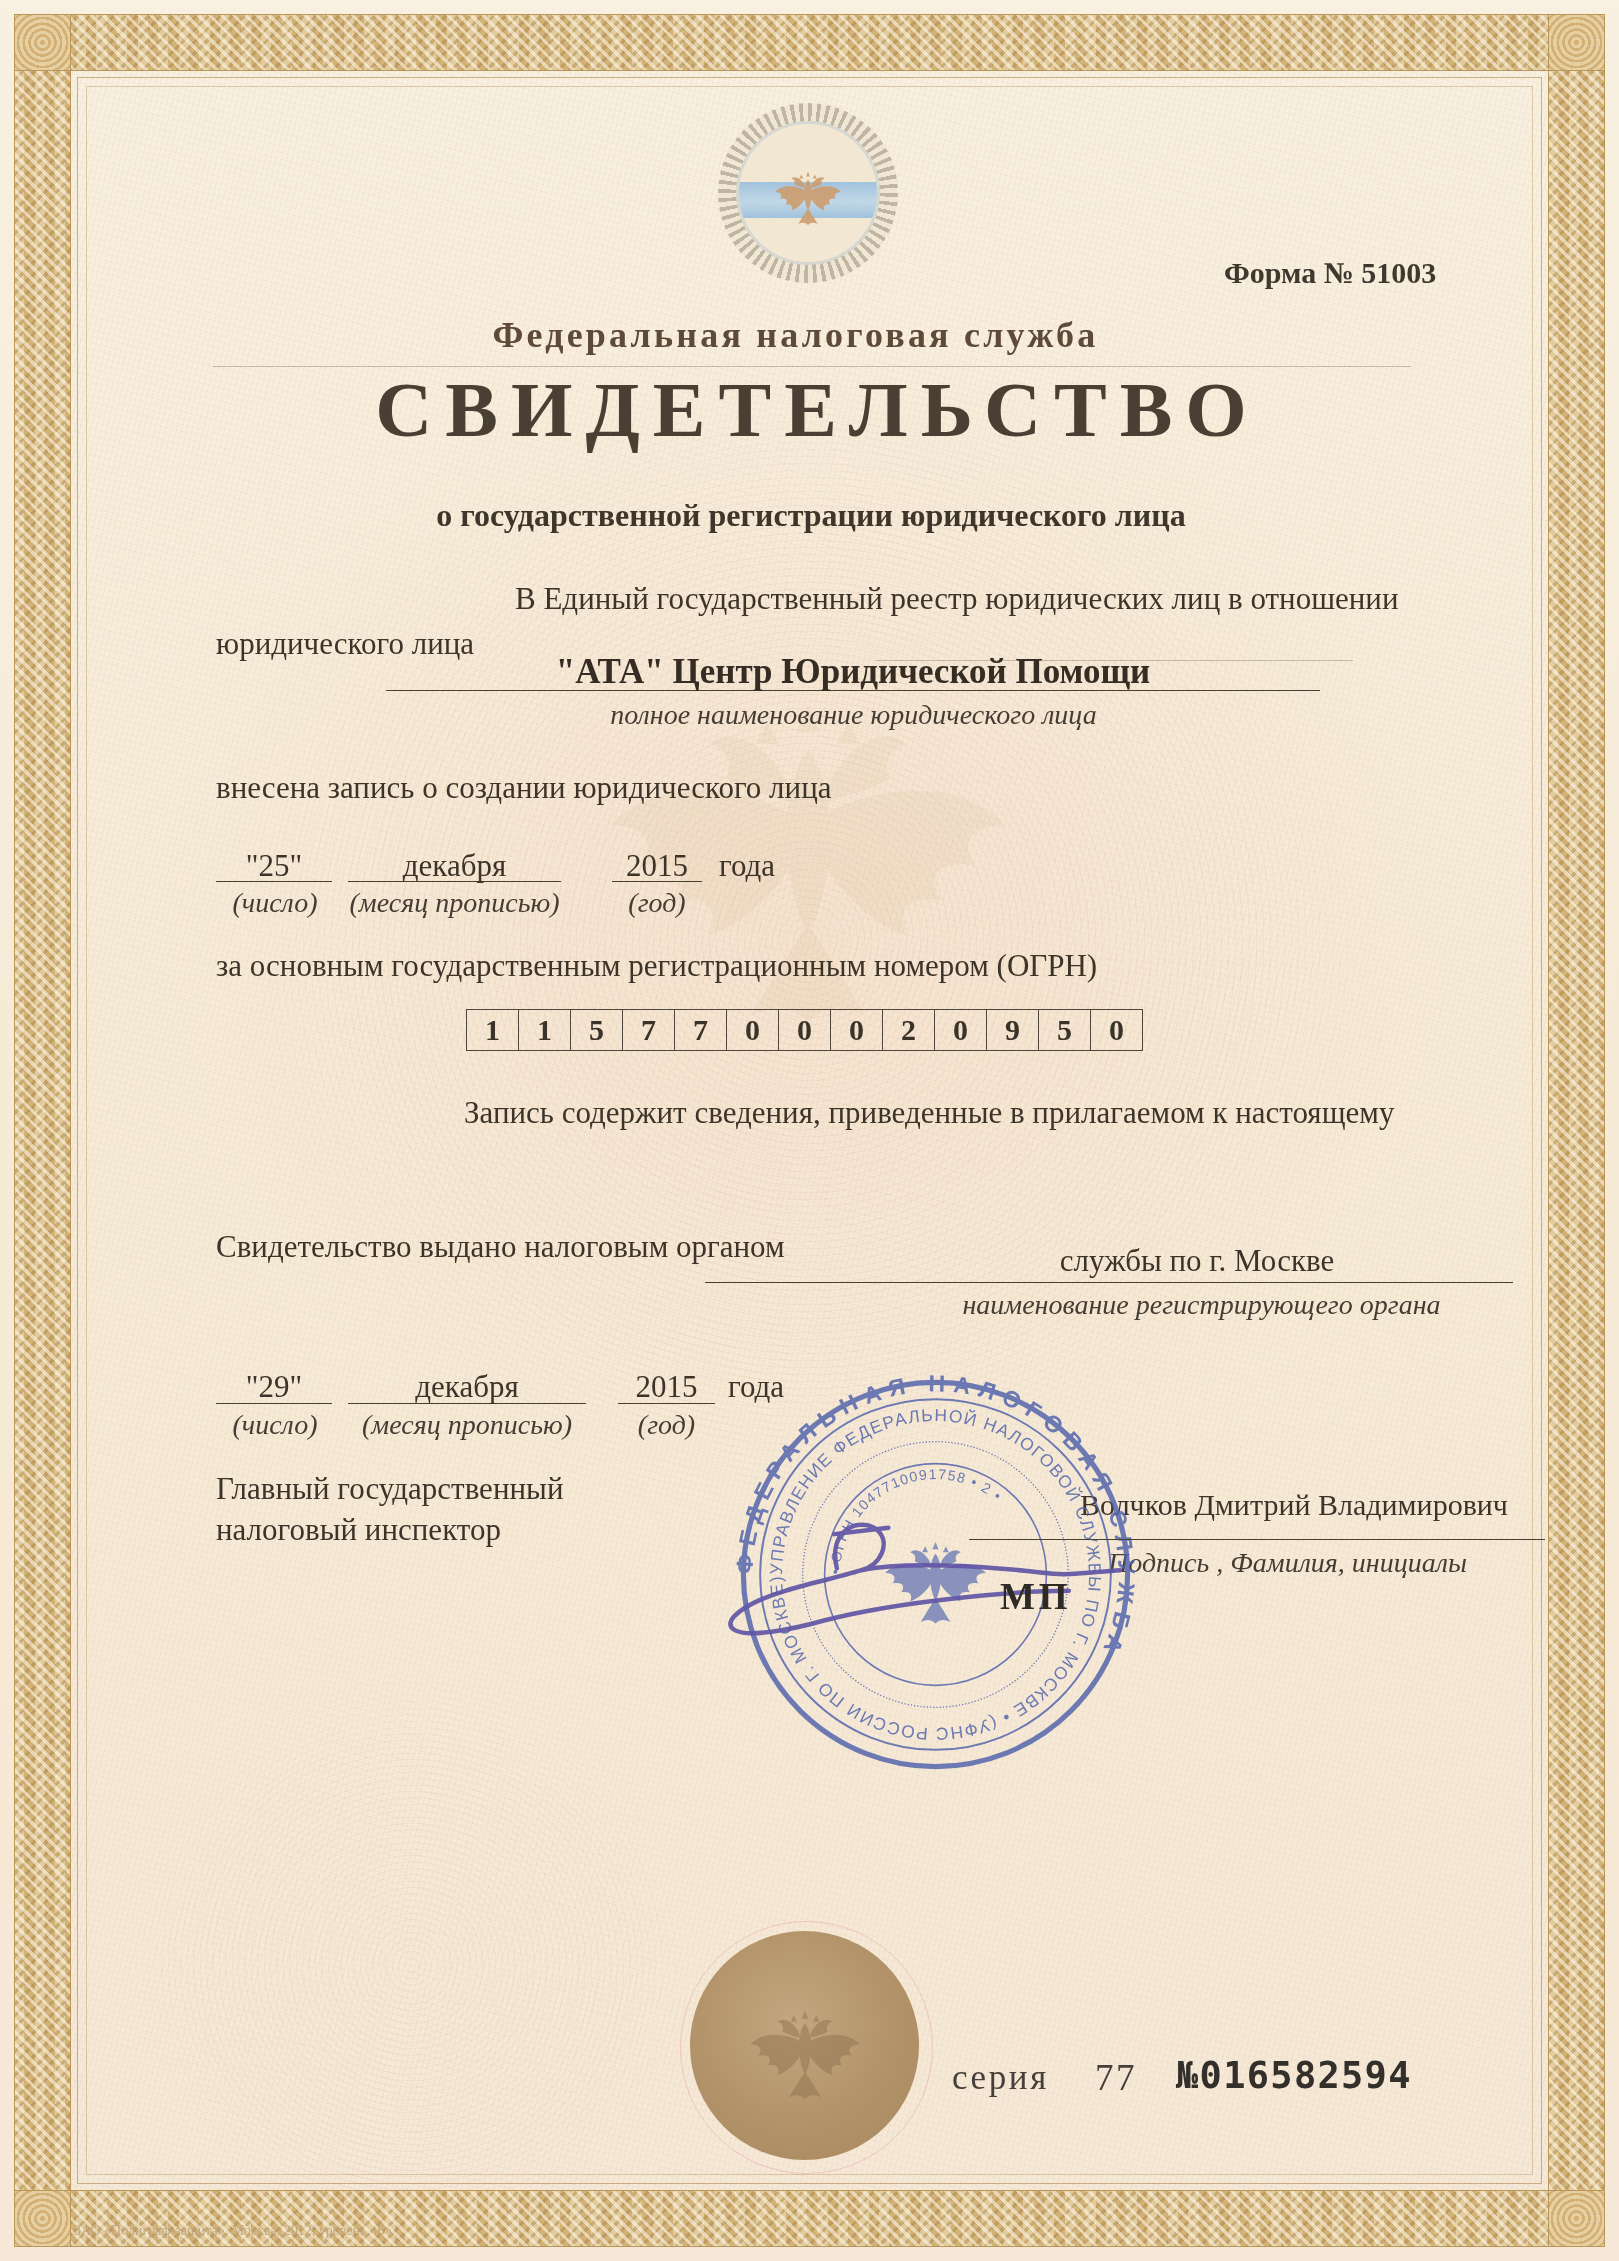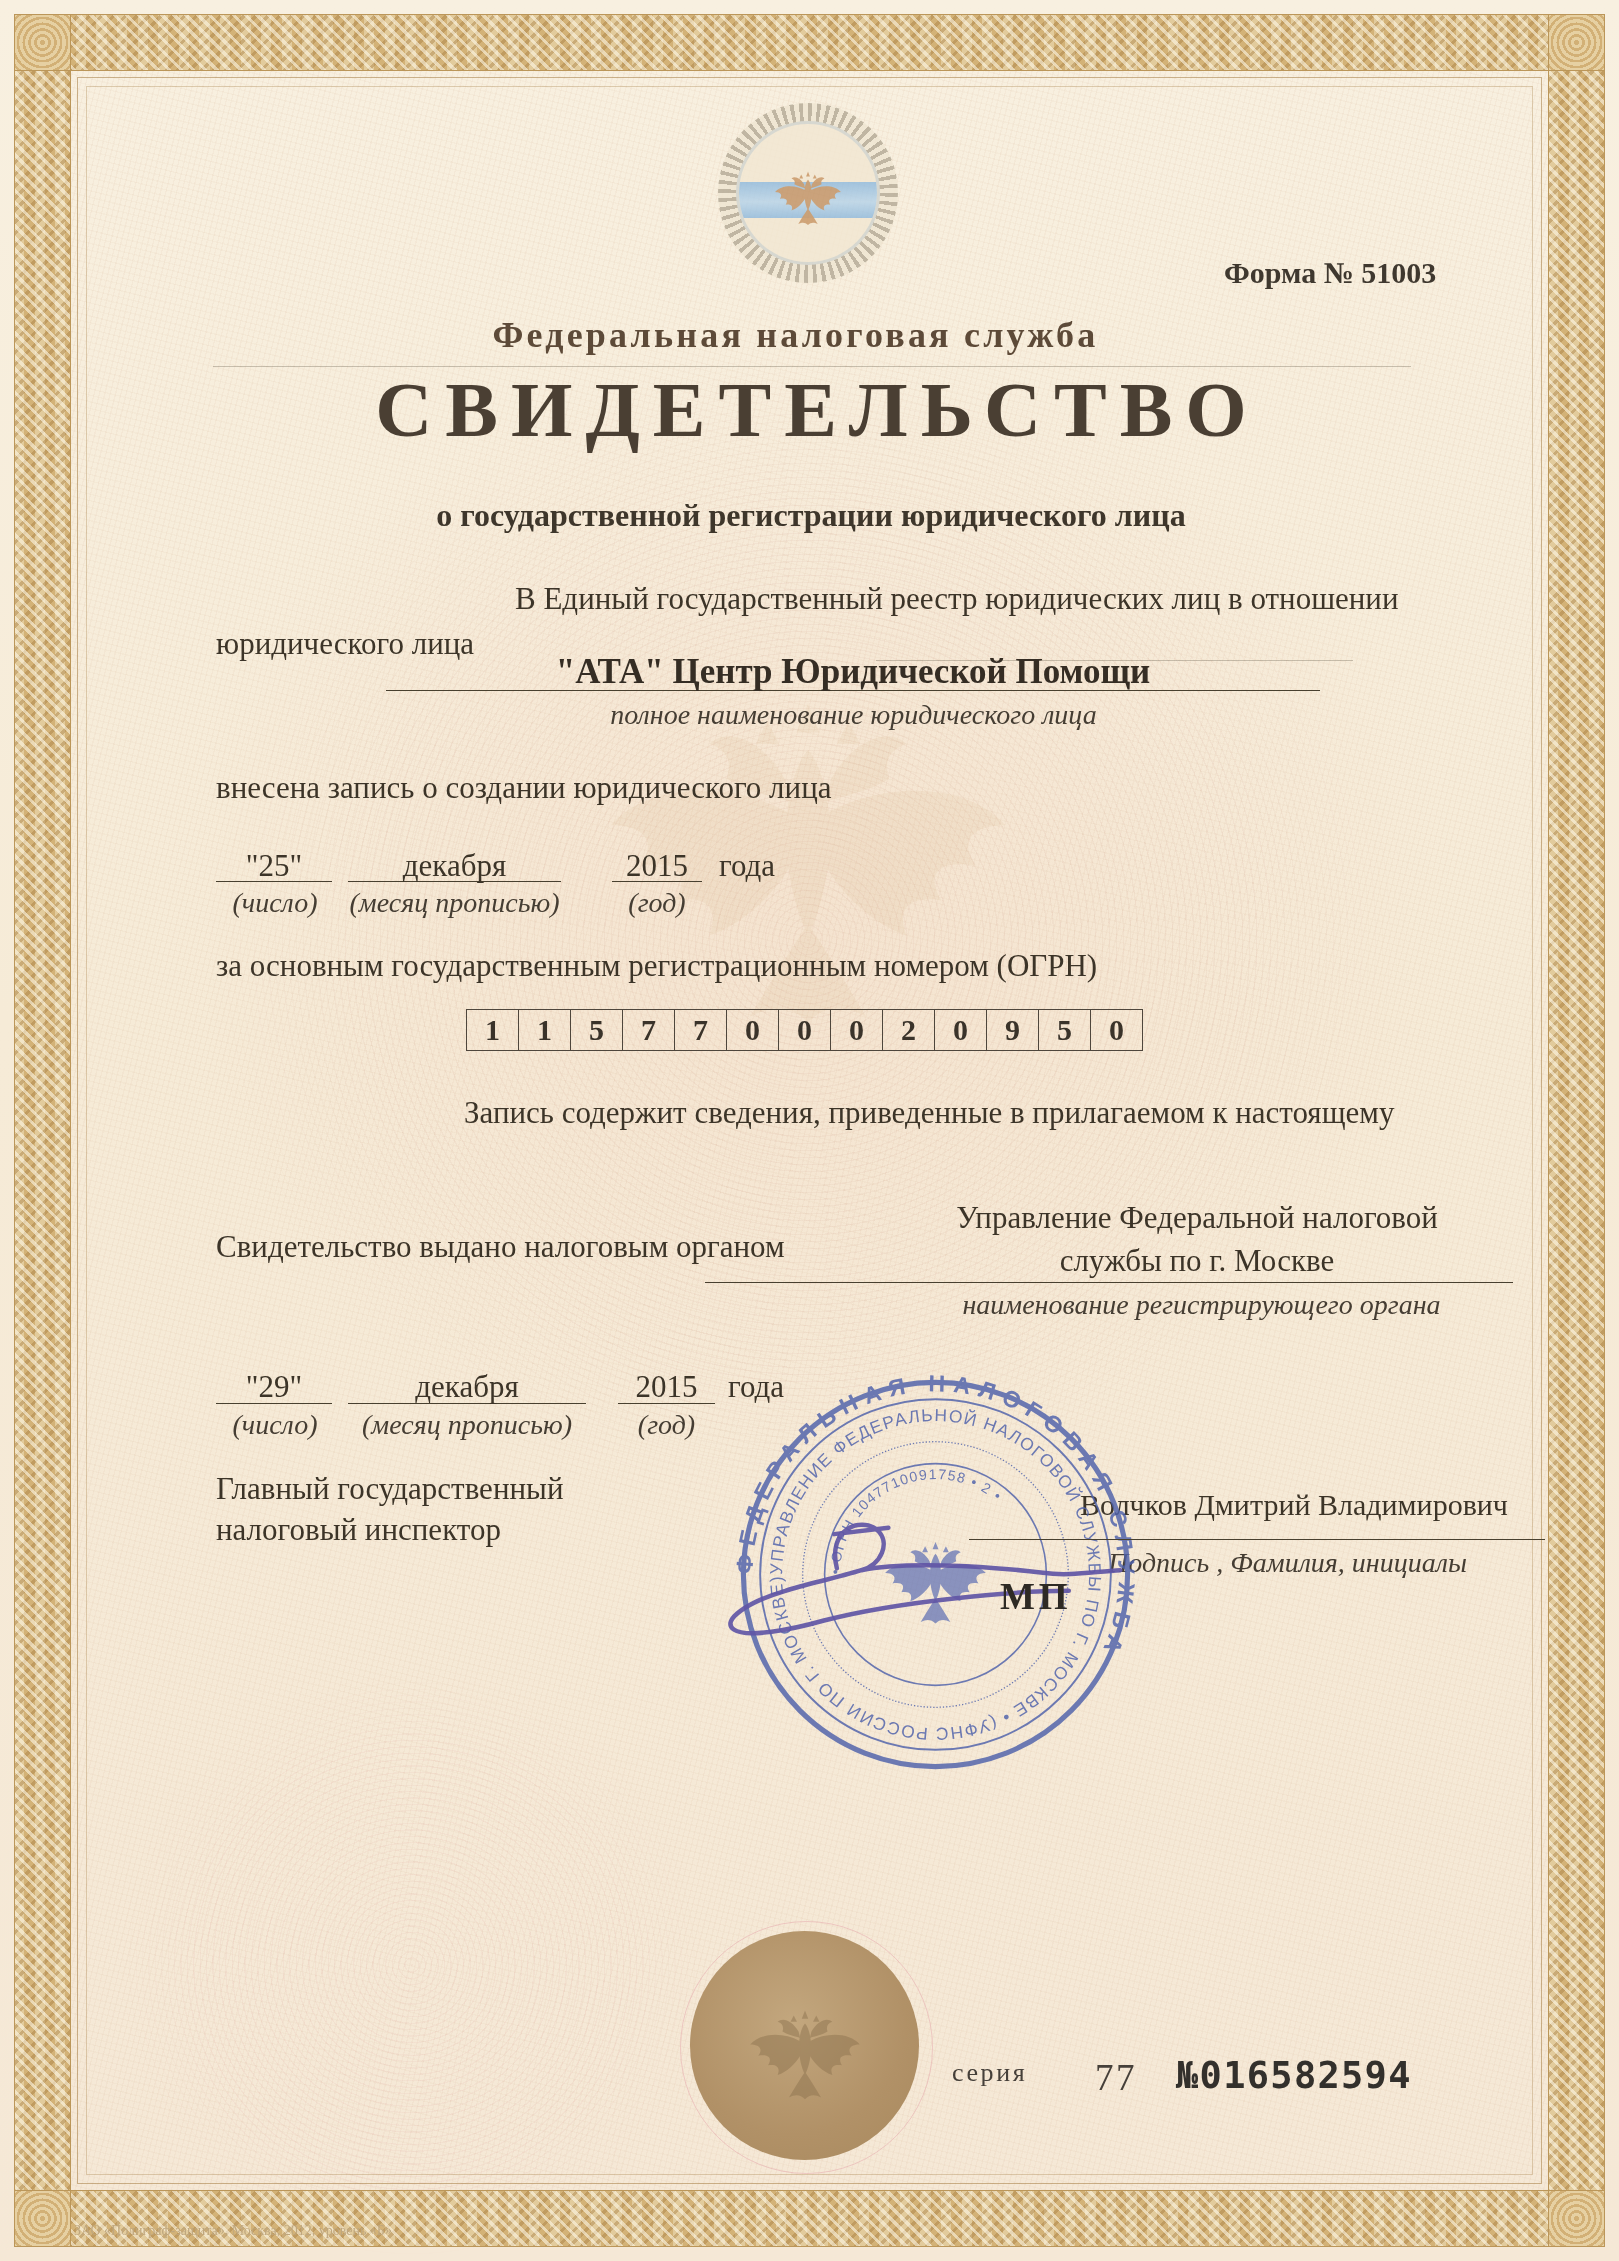--- a/index.html
+++ b/index.html
@@ -70,21 +70,21 @@
     font-size:30px;font-weight:bold;color:#3a332a;}
   .ogrn-cell:first-child{border-left:none;}
   
   .stamp{left:726px;top:1365px;z-index:5;opacity:.82;}
   .sig{left:708px;top:1494px;z-index:6;}
   .goldseal-ring{left:680px;top:1921px;width:251px;height:251px;border-radius:50%;
     border:1.9px solid rgba(232,180,180,.65);z-index:2;}
   .goldseal{position:absolute;left:9px;top:9px;width:229px;height:229px;border-radius:50%;
     background:radial-gradient(circle at 45% 40%, #c3a77e, #b19167 60%, #a8895e);}
   .goldseal svg{position:absolute;left:50%;top:50%;transform:translate(-50%,-50%);color:#8e7450;opacity:.5;}
-  .series-label{font-size:26px;color:#46403a;letter-spacing:2.6px;}
+  .series-label{font-size:35px;color:#46403a;letter-spacing:2.6px;}
   .series-num{font-family:"DejaVu Sans Mono", monospace;font-weight:bold;font-size:37px;color:#33302c;letter-spacing:1.3px;}
   .mp{font-size:37px;font-weight:bold;letter-spacing:3.9px;color:#2e2a24;z-index:7;margin-left:8px;}
   .printer{font-size:14px;color:#bfa77e;z-index:3;}
 </style>
 </head>
 <body>
 
 <div id="page">
 
   <svg width="0" height="0" style="position:absolute">
@@ -172,21 +172,20 @@
     <span class="ogrn-cell">2</span>
     <span class="ogrn-cell">0</span>
     <span class="ogrn-cell">9</span>
     <span class="ogrn-cell">5</span>
     <span class="ogrn-cell">0</span>
   </div>
 
   <div class="t body48" style="left:464px;top:1095px;">Запись содержит сведения, приведенные в прилагаемом к настоящему</div>
 
   <div class="t body48" style="left:216px;top:1229px;">Свидетельство выдано налоговым органом</div>
-  <div class="t center body48" style="left:907px;top:1200px;width:580px;">Управление Федеральной налоговой</div>
   <div class="t center body48" style="left:907px;top:1243px;width:580px;">службы по г. Москве</div>
   <div class="rule" style="left:705px;top:1282px;width:808px;"></div>
   <div class="t center cap" style="left:934px;top:1289px;width:535px;">наименование регистрирующего органа</div>
 
   <div class="t center body48" style="left:216px;top:1369px;width:116px;">"29"</div>
   <div class="rule" style="left:216px;top:1403px;width:116px;"></div>
   <div class="t center cap" style="left:204px;top:1409px;width:142px;">(число)</div>
   <div class="t center body48" style="left:348px;top:1369px;width:238px;">декабря</div>
   <div class="rule" style="left:348px;top:1403px;width:238px;"></div>
   <div class="t center cap" style="left:348px;top:1409px;width:238px;">(месяц прописью)</div>

